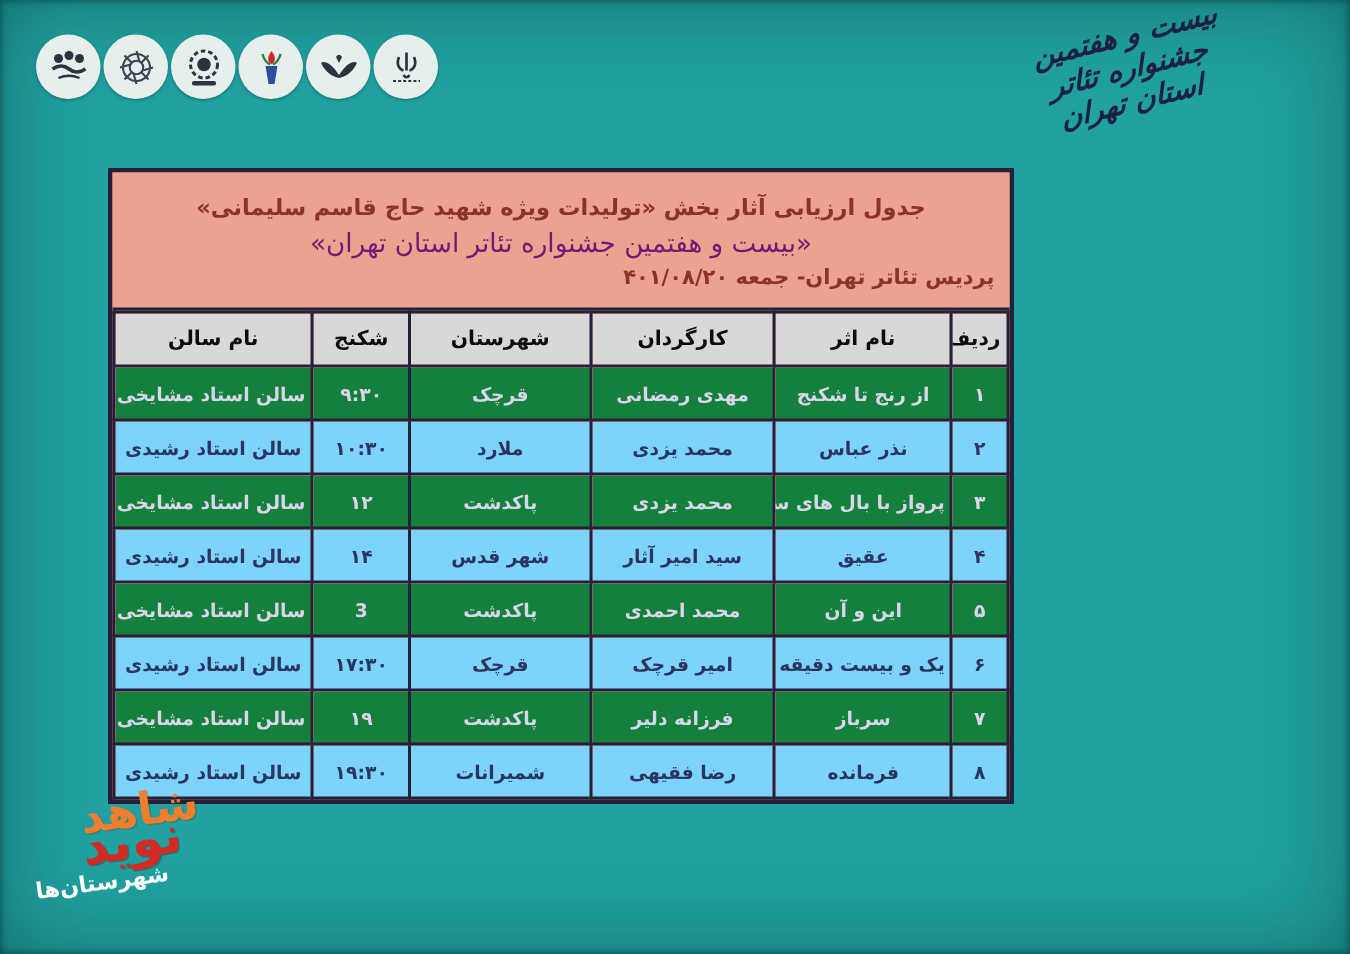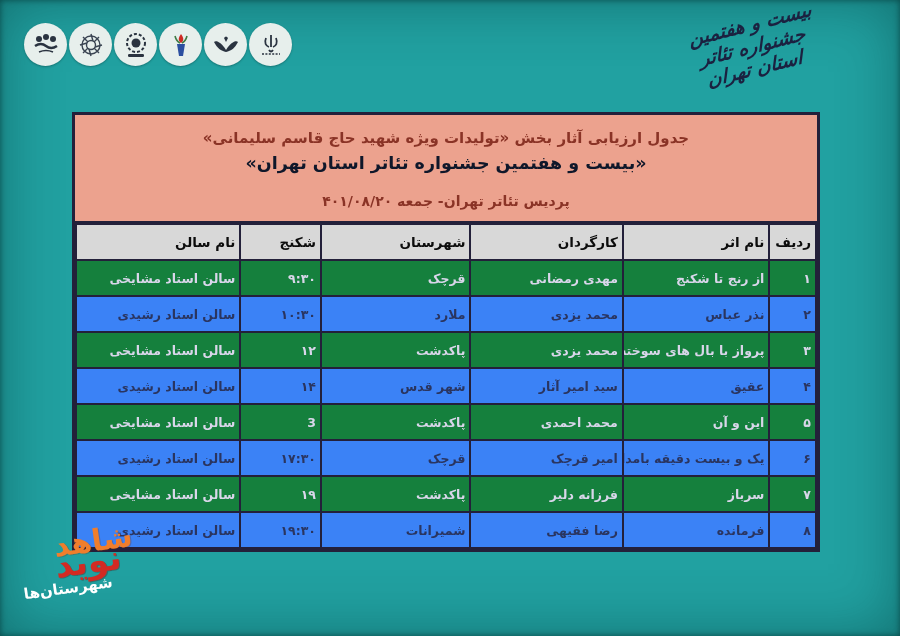--- a/index.html
+++ b/index.html
@@ -21,42 +21,42 @@
   
   .calligraphy{
     position:absolute;top:14px;right:66px;width:160px;height:90px;
     color:#1b2140;font-weight:bold;font-style:italic;font-size:19px;line-height:1.15;
     text-align:center;transform:rotate(-14deg) skewX(-8deg);
     direction:rtl;
   }
 
   
   .panel{
-    position:absolute;left:72px;top:112px;width:748px;
+    position:absolute;left:72px;top:112px;width:604px;
     border:3px solid #23203a;background:#eca28e;
     box-sizing:border-box;
   }
   .title-block{
     background:#eca28e;padding:12px 10px 10px;text-align:center;direction:rtl;
     border-bottom:2px solid #23203a;
   }
   .title-line1{color:#8a3326;font-size:15px;font-weight:bold;margin:2px 0 6px;}
-  .title-line2{color:#0f172a;font-size:17.5px;font-weight:bold;margin:2px 0 20px;}
-  .title-line3{color:#8a3326;font-size:14px;font-weight:bold;margin:0 0 2px;}
+  .title-line2{color:#701a75;font-size:17.5px;font-weight:normal;margin:2px 0 4px;}
+  .title-line3{color:#8a3326;font-size:14px;font-weight:bold;margin:0 0 2px;text-align:right;}
 
   table.schedule{
     width:100%;border-collapse:collapse;table-layout:fixed;direction:rtl;
   }
   table.schedule td,table.schedule th{
-    border:2px solid #23203a;height:34px;text-align:right;vertical-align:middle;
+    border:2px solid #23203a;height:34px;text-align:center;vertical-align:middle;
     font-weight:bold;padding:0 4px;overflow:hidden;white-space:nowrap;
   }
   th.col-head{background:#d8d8d8;color:#0c0c0c;font-size:13.5px;}
   tr.row-purple td{background:#15803d;color:#d9d6ea;font-size:12.5px;}
-  tr.row-yellow td{background:#3b82f6;color:#2a3560;font-size:12.5px;}
+  tr.row-yellow td{background:#7dd3fc;color:#2a3560;font-size:12.5px;}
 
   
   .watermark{
     position:absolute;left:6px;top:532px;width:140px;height:100px;
     transform:rotate(-8deg);direction:rtl;line-height:.8;
   }
   .wm-word1{color:#f07e2c;font-size:30px;font-weight:bold;margin:0 8px 0 0;
     text-shadow:1px 1px 0 rgba(120,40,0,.25);}
   .wm-word2{color:#d32a23;font-size:34px;font-weight:bold;margin:-6px 22px 0 0;
     text-shadow:1px 1px 0 rgba(90,0,0,.3);}

